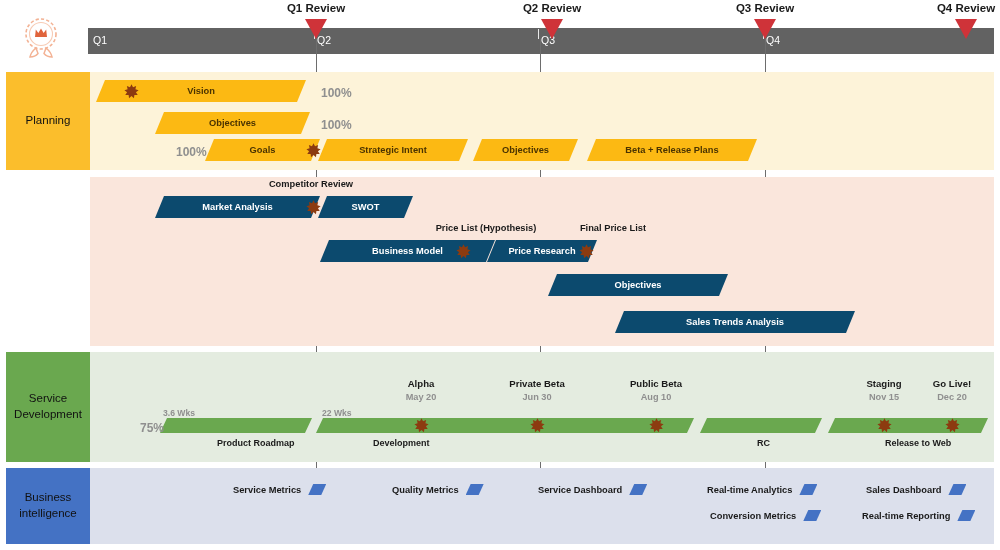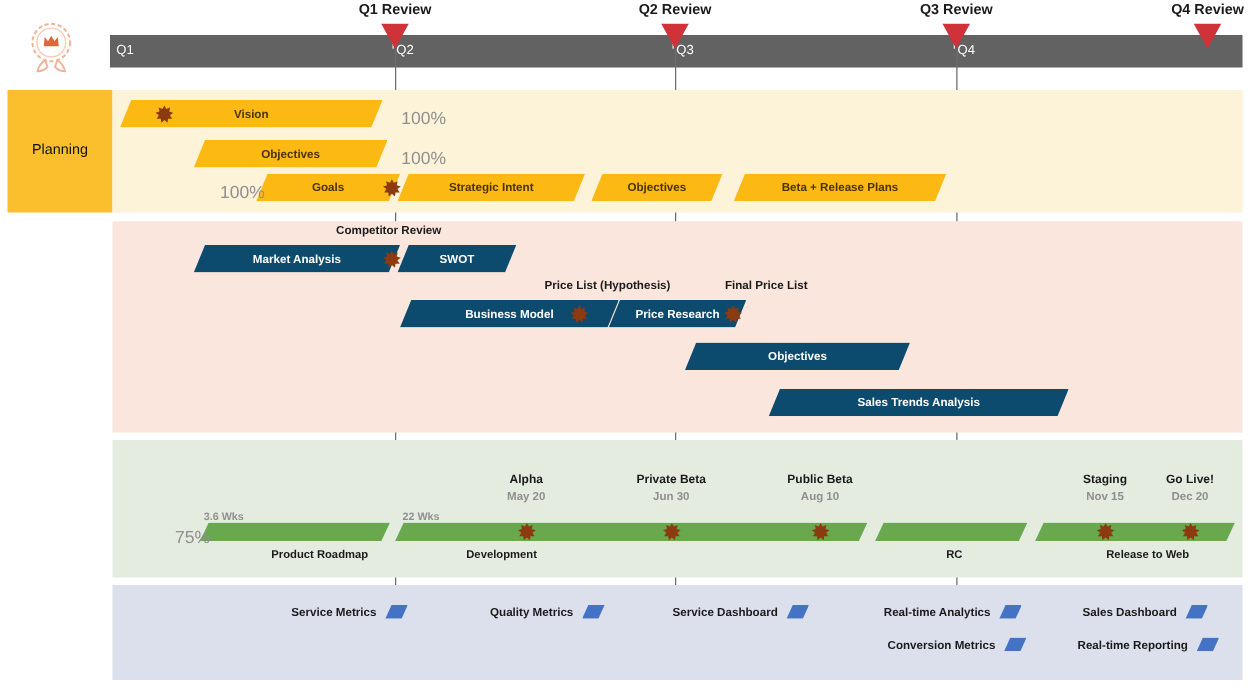--- a/index.html
+++ b/index.html
@@ -76,21 +76,21 @@
     clip-path:polygon(7px 0, 100% 0, calc(100% - 7px) 100%, 0 100%);
   }
   .gbar-label{
     position:absolute;font-size:9px;font-weight:bold;color:#1a1a1a;white-space:nowrap;padding-left:37px;
   }
 
   
   .gear{position:absolute;width:15px;height:15px;}
 
   
-  .pct{position:absolute;font-size:14px;font-weight:normal;color:#8f8f8f;white-space:nowrap;}
+  .pct{position:absolute;font-size:12px;font-weight:bold;color:#8f8f8f;white-space:nowrap;}
   .wks{position:absolute;font-size:8.6px;font-weight:bold;color:#8f8f8f;white-space:nowrap;}
   .mstone{
     position:absolute;text-align:center;white-space:nowrap;
     transform:translateX(-50%);
   }
   .mstone .mt{font-size:9.6px;font-weight:bold;color:#1a1a1a;display:block;}
   .mstone .md{font-size:9.2px;font-weight:bold;color:#8f8f8f;display:block;margin-top:3px;}
 
   .toplabel{
     position:absolute;font-size:9.3px;font-weight:bold;color:#1a1a1a;
@@ -128,21 +128,21 @@
       <div class="qtick" style="left:314px;"></div>
       <div class="qlabel" style="left:541px;">Q3</div>
       <div class="qtick" style="left:538px;"></div>
       <div class="qlabel" style="left:766px;">Q4</div>
       <div class="qtick" style="left:763px;"></div>
       <div class="review" style="left:271px;width:90px;">
         <div class="rlabel">Q1 Review</div>
         <div class="rtri"></div>
       </div>
       <div class="vline" style="left:316px;height:505px;"></div>
-      <div class="review" style="left:495px;width:90px;">
+      <div class="review" style="left:507px;width:90px;">
         <div class="rlabel">Q2 Review</div>
         <div class="rtri"></div>
       </div>
       <div class="vline" style="left:540px;height:505px;"></div>
       <div class="review" style="left:720px;width:90px;">
         <div class="rlabel">Q3 Review</div>
         <div class="rtri"></div>
       </div>
       <div class="vline" style="left:765px;height:505px;"></div>
       <div class="review" style="left:921px;width:90px;">
@@ -209,20 +209,23 @@
       <div class="gear" style="left:306px;top:199.5px;"><svg viewBox="0 0 24 24" width="15" height="15">
           <path d="M12.00 0.50 L14.46 5.23 L19.39 3.19 L18.24 8.40 L23.33 10.00 L19.09 13.25 L21.96 17.75 L16.63 17.52 L15.93 22.81 L12.00 19.20 L8.07 22.81 L7.37 17.52 L2.04 17.75 L4.91 13.25 L0.67 10.00 L5.76 8.40 L4.61 3.19 L9.54 5.23 Z" fill="#8c3b10"></path>
         </svg></div>
       <div class="gear" style="left:456px;top:243.5px;"><svg viewBox="0 0 24 24" width="15" height="15">
           <path d="M12.00 0.50 L14.46 5.23 L19.39 3.19 L18.24 8.40 L23.33 10.00 L19.09 13.25 L21.96 17.75 L16.63 17.52 L15.93 22.81 L12.00 19.20 L8.07 22.81 L7.37 17.52 L2.04 17.75 L4.91 13.25 L0.67 10.00 L5.76 8.40 L4.61 3.19 L9.54 5.23 Z" fill="#8c3b10"></path>
         </svg></div>
       <div class="gear" style="left:579px;top:243.5px;"><svg viewBox="0 0 24 24" width="15" height="15">
           <path d="M12.00 0.50 L14.46 5.23 L19.39 3.19 L18.24 8.40 L23.33 10.00 L19.09 13.25 L21.96 17.75 L16.63 17.52 L15.93 22.81 L12.00 19.20 L8.07 22.81 L7.37 17.52 L2.04 17.75 L4.91 13.25 L0.67 10.00 L5.76 8.40 L4.61 3.19 L9.54 5.23 Z" fill="#8c3b10"></path>
         </svg></div>
       <div class="lane service" style="top:352px;height:110px;width:988px;">
+        <div class="lane-head">
+          <span>Service Development</span>
+        </div>
         <div class="lane-body"></div>
       </div>
       <div class="gbar" style="left:160px;top:418px;width:152px;"></div>
       <div class="gbar-label" style="left:180px;top:438px;">Product Roadmap</div>
       <div class="gbar" style="left:316px;top:418px;width:378px;"></div>
       <div class="gbar-label" style="left:336px;top:438px;">Development</div>
       <div class="gbar" style="left:700px;top:418px;width:122px;"></div>
       <div class="gbar-label" style="left:720px;top:438px;">RC</div>
       <div class="gbar" style="left:828px;top:418px;width:160px;"></div>
       <div class="gbar-label" style="left:848px;top:438px;">Release to Web</div>
@@ -258,20 +261,23 @@
           <path d="M12.00 0.50 L14.46 5.23 L19.39 3.19 L18.24 8.40 L23.33 10.00 L19.09 13.25 L21.96 17.75 L16.63 17.52 L15.93 22.81 L12.00 19.20 L8.07 22.81 L7.37 17.52 L2.04 17.75 L4.91 13.25 L0.67 10.00 L5.76 8.40 L4.61 3.19 L9.54 5.23 Z" fill="#8c3b10"></path>
         </svg></div>
       <div class="mstone" style="left:952px;top:378px;">
         <span class="mt">Go Live!</span>
         <span class="md">Dec 20</span>
       </div>
       <div class="gear" style="left:945px;top:418px;"><svg viewBox="0 0 24 24" width="15" height="15">
           <path d="M12.00 0.50 L14.46 5.23 L19.39 3.19 L18.24 8.40 L23.33 10.00 L19.09 13.25 L21.96 17.75 L16.63 17.52 L15.93 22.81 L12.00 19.20 L8.07 22.81 L7.37 17.52 L2.04 17.75 L4.91 13.25 L0.67 10.00 L5.76 8.40 L4.61 3.19 L9.54 5.23 Z" fill="#8c3b10"></path>
         </svg></div>
       <div class="lane bi" style="top:468px;height:76px;width:988px;">
+        <div class="lane-head">
+          <span>Business intelligence</span>
+        </div>
         <div class="lane-body"></div>
       </div>
       <div class="bi-item" style="left:233px;top:484px;">
         <span class="bil">Service Metrics</span>
         <span class="bi-chip"></span>
       </div>
       <div class="bi-item" style="left:392px;top:484px;">
         <span class="bil">Quality Metrics</span>
         <span class="bi-chip"></span>
       </div>

